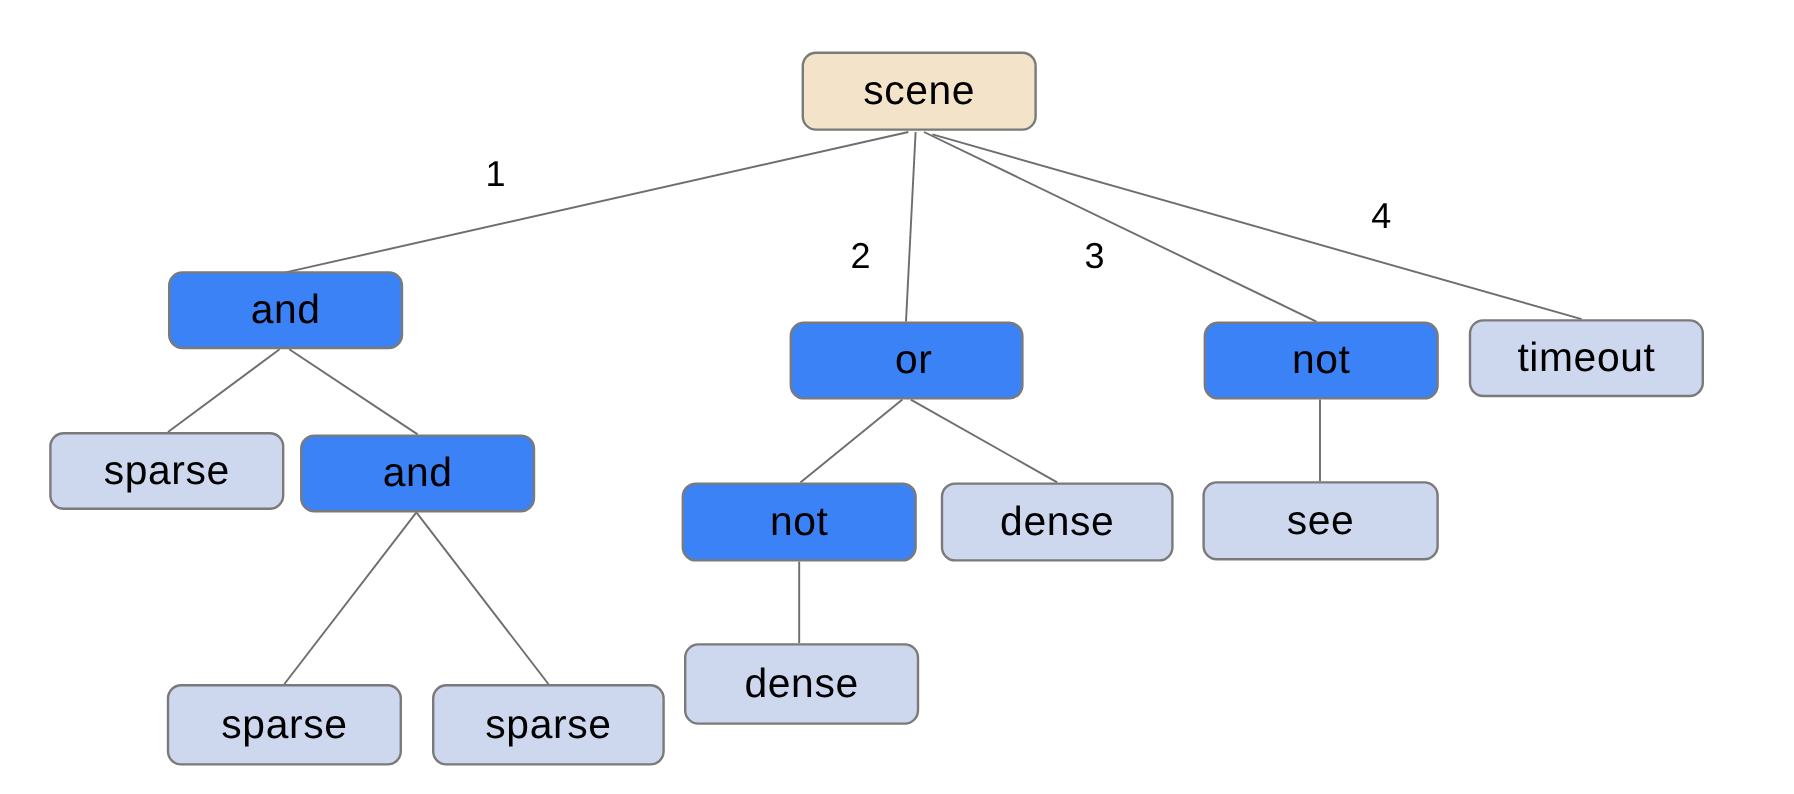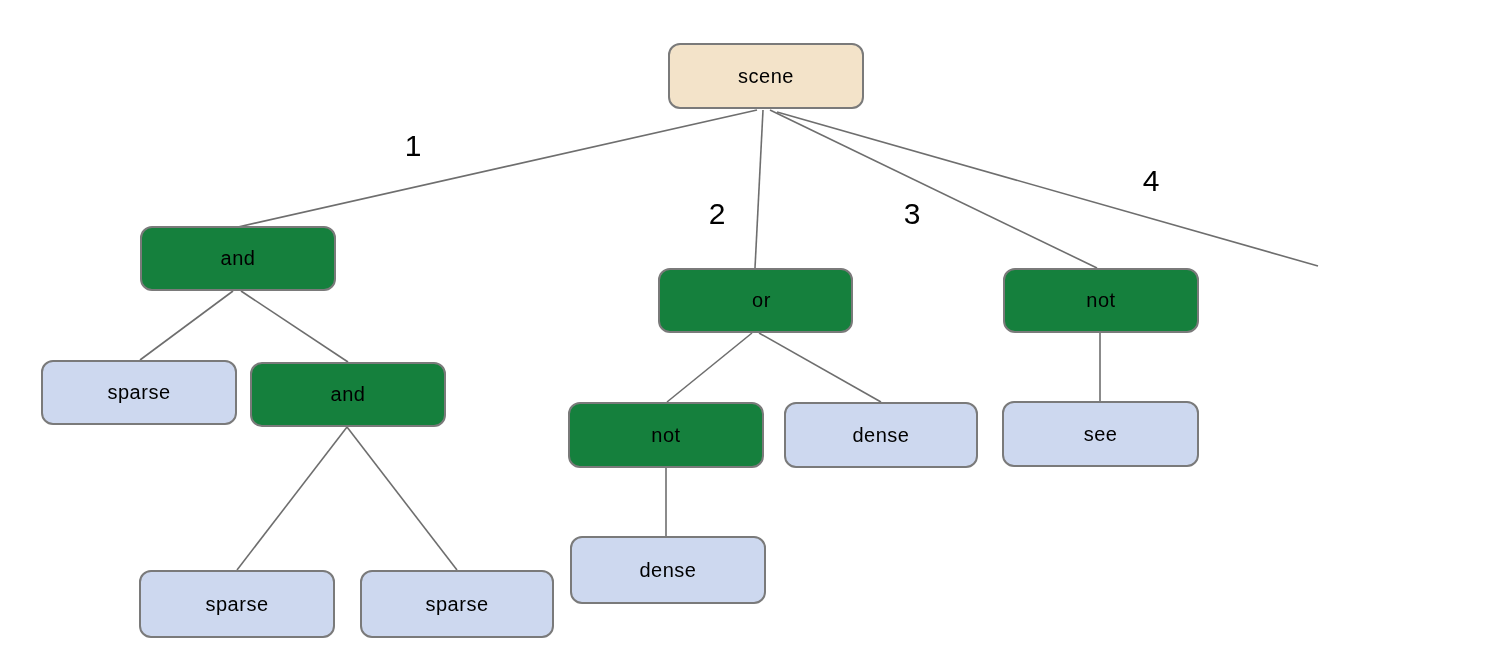--- a/index.html
+++ b/index.html
@@ -27,26 +27,26 @@
     stroke-width: 1.6;
   }
   .node {
     position: absolute;
     box-sizing: border-box;
     border: 2px solid #7a7a7a;
     border-radius: 12px;
     display: flex;
     align-items: center;
     justify-content: center;
-    font-size: 20px;
+    font-size: 34px;
     color: #000000;
     letter-spacing: 0.5px;
   }
   .node.root     { background: #f3e3c9; }
-  .node.operator { background: #15803d; }
+  .node.operator { background: #3b82f6; }
   .node.leaf     { background: #cdd8ef; }
   .edge-label {
     position: absolute;
     width: 44px;
     text-align: center;
     font-size: 30px;
     color: #000000;
   }
 </style>
 </head>
@@ -72,20 +72,21 @@
   <div class="edge-label" style="left:391px; top:129px;">1</div>
   <div class="edge-label" style="left:695px; top:197px;">2</div>
   <div class="edge-label" style="left:890px; top:197px;">3</div>
   <div class="edge-label" style="left:1129px; top:164px;">4</div>
 
   <div class="node root" style="left:668px;  top:43px;  width:196px; height:66px;">scene</div>
 
   <div class="node operator" style="left:140px;  top:226px; width:196px; height:65px;">and</div>
   <div class="node operator" style="left:658px;  top:268px; width:195px; height:65px;padding-left:12px;">or</div>
   <div class="node operator" style="left:1003px; top:268px; width:196px; height:65px;">not</div>
+  <div class="node leaf" style="left:1224px; top:266px; width:196px; height:65px;">timeout</div>
 
   <div class="node leaf" style="left:41px;   top:360px; width:196px; height:65px;">sparse</div>
   <div class="node operator" style="left:250px;  top:362px; width:196px; height:65px;">and</div>
   <div class="node operator" style="left:568px;  top:402px; width:196px; height:66px;">not</div>
   <div class="node leaf" style="left:784px;  top:402px; width:194px; height:66px;">dense</div>
   <div class="node leaf" style="left:1002px; top:401px; width:197px; height:66px;">see</div>
 
   <div class="node leaf" style="left:570px;  top:536px; width:196px; height:68px;">dense</div>
   <div class="node leaf" style="left:139px;  top:570px; width:196px; height:68px;">sparse</div>
   <div class="node leaf" style="left:360px;  top:570px; width:194px; height:68px;">sparse</div>

